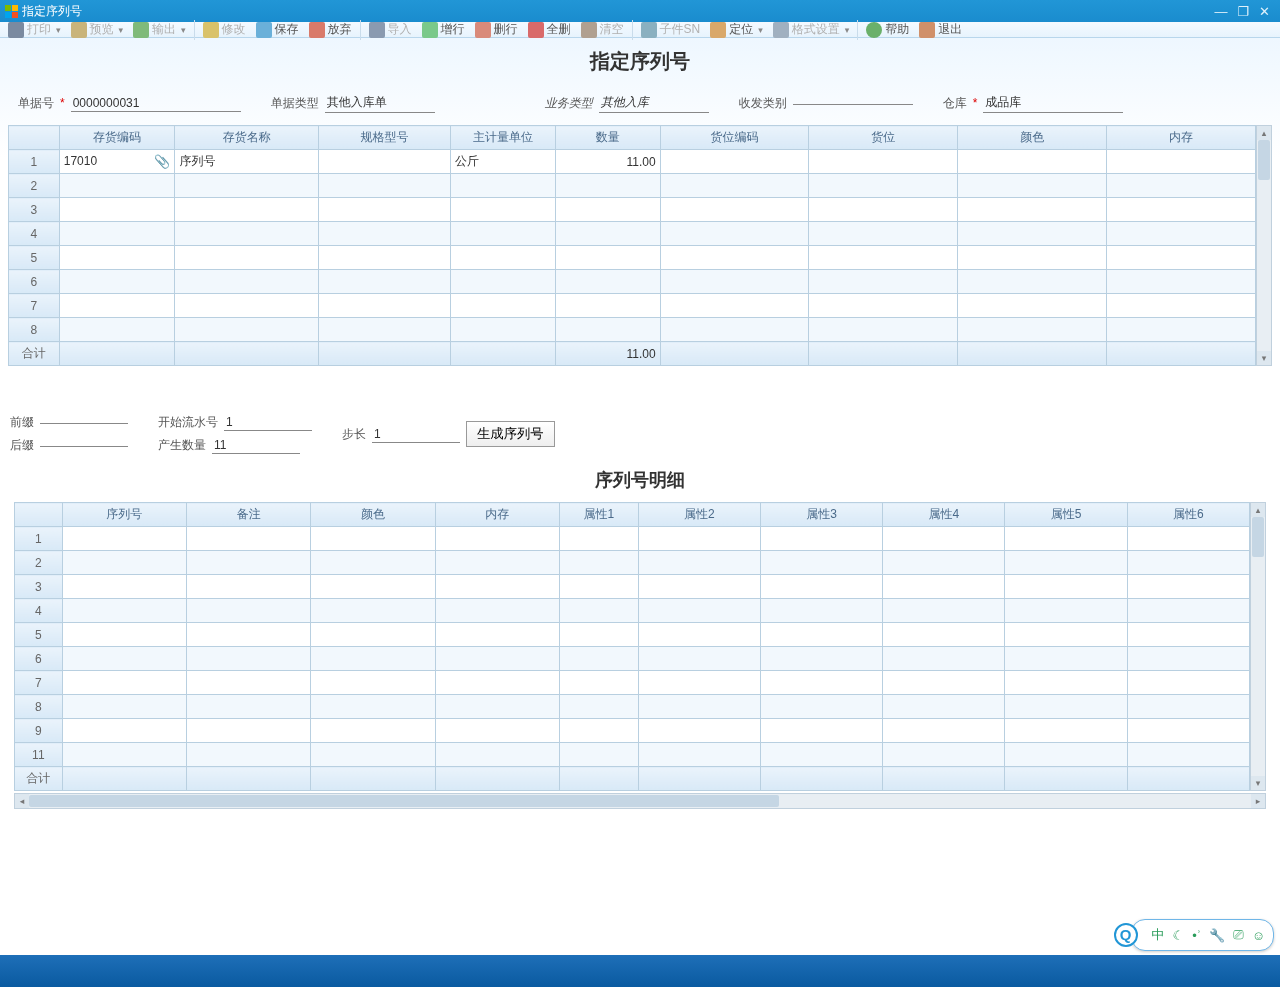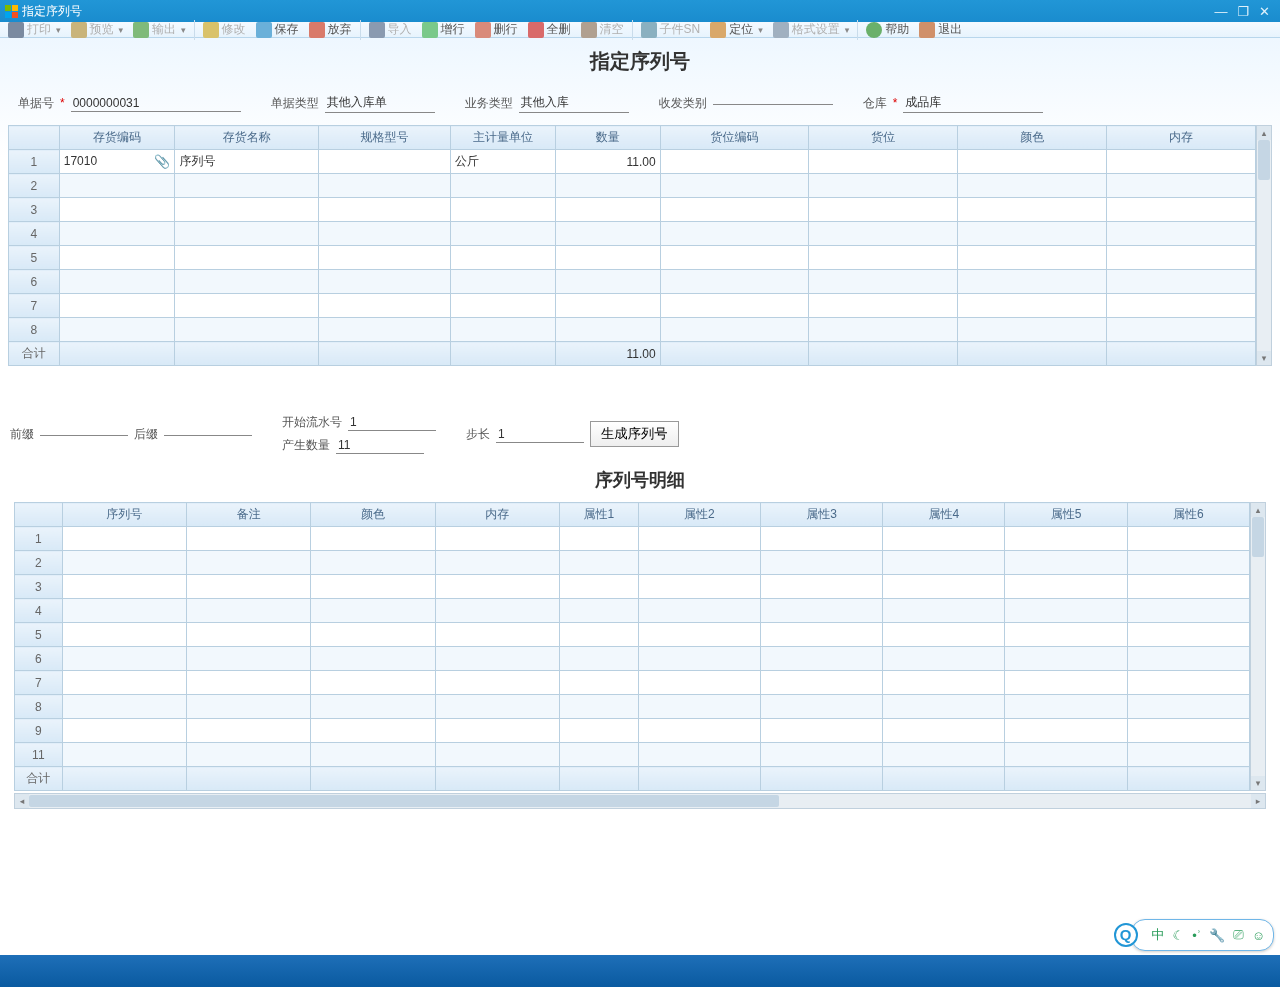--- a/index.html
+++ b/index.html
@@ -173,21 +173,21 @@
   <div class="form-row">
     <div class="field">
       <label>单据号</label>
         <span class="req">*</span>
       <span class="val" style="min-width:170px;">0000000031</span>
     </div>
     <div class="field">
       <label>单据类型</label>
       <span class="val wide" style="min-width:110px;">其他入库单</span>
     </div>
-    <div class="field" style="">
+    <div class="field" style="margin-left:80px;font-style:italic;">
       <label>业务类型</label>
       <span class="val wide" style="min-width:110px;">其他入库</span>
     </div>
     <div class="field">
       <label>收发类别</label>
       <span class="val wide" style="min-width:120px;"></span>
     </div>
     <div class="field">
       <label>仓库</label>
         <span class="req">*</span>
@@ -339,21 +339,21 @@
     <div class="vscroll">
       <div class="arr arr-up">▴</div>
         <div class="thumb"></div>
         <div class="arr arr-dn">▾</div>
     </div>
   </div>
 
   <div style="height:40px;"></div>
 
   <div class="gen-row">
-    <div style="display:flex;flex-direction:row;gap:6px;">
+    <div style="display:flex;flex-direction:column;gap:6px;">
       <div class="field">
           <label>前缀</label>
         <span class="val"></span>
         </div>
       <div class="field">
           <label>后缀</label>
         <span class="val"></span>
         </div>
     </div>
     <div style="display:flex;flex-direction:column;gap:6px;">

